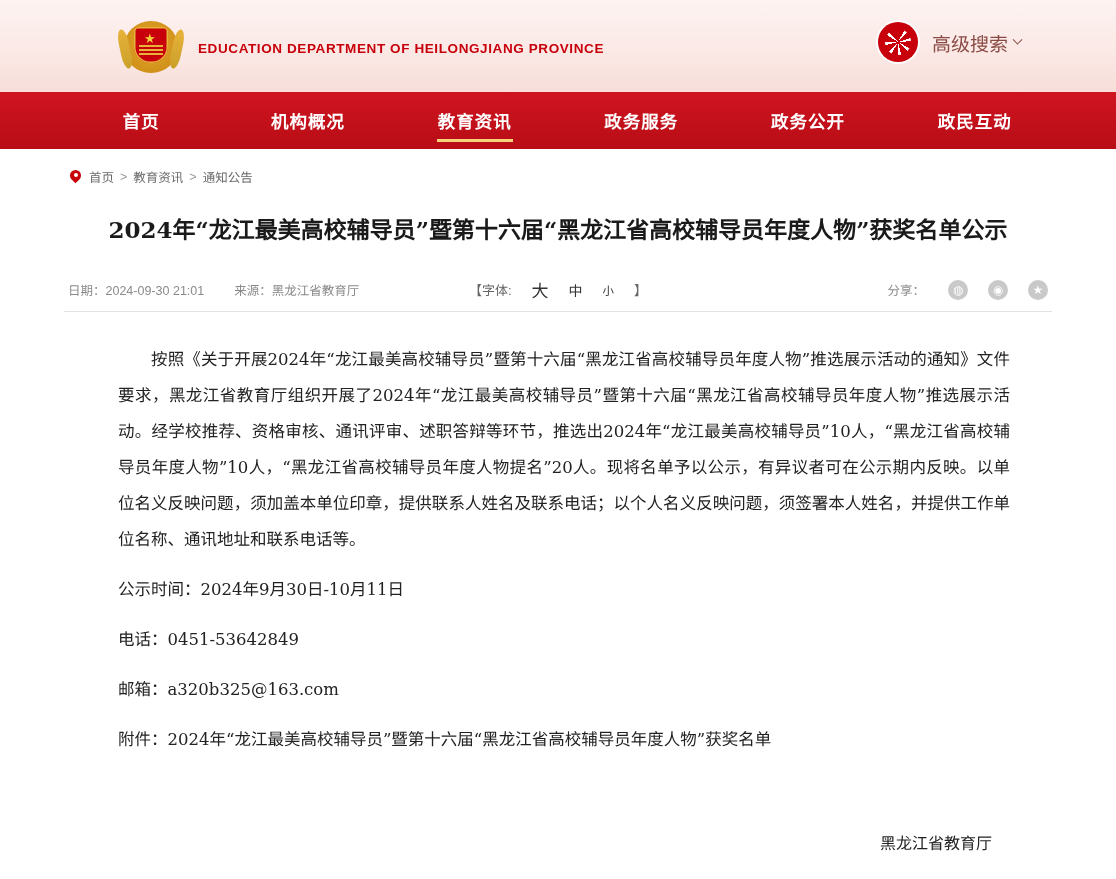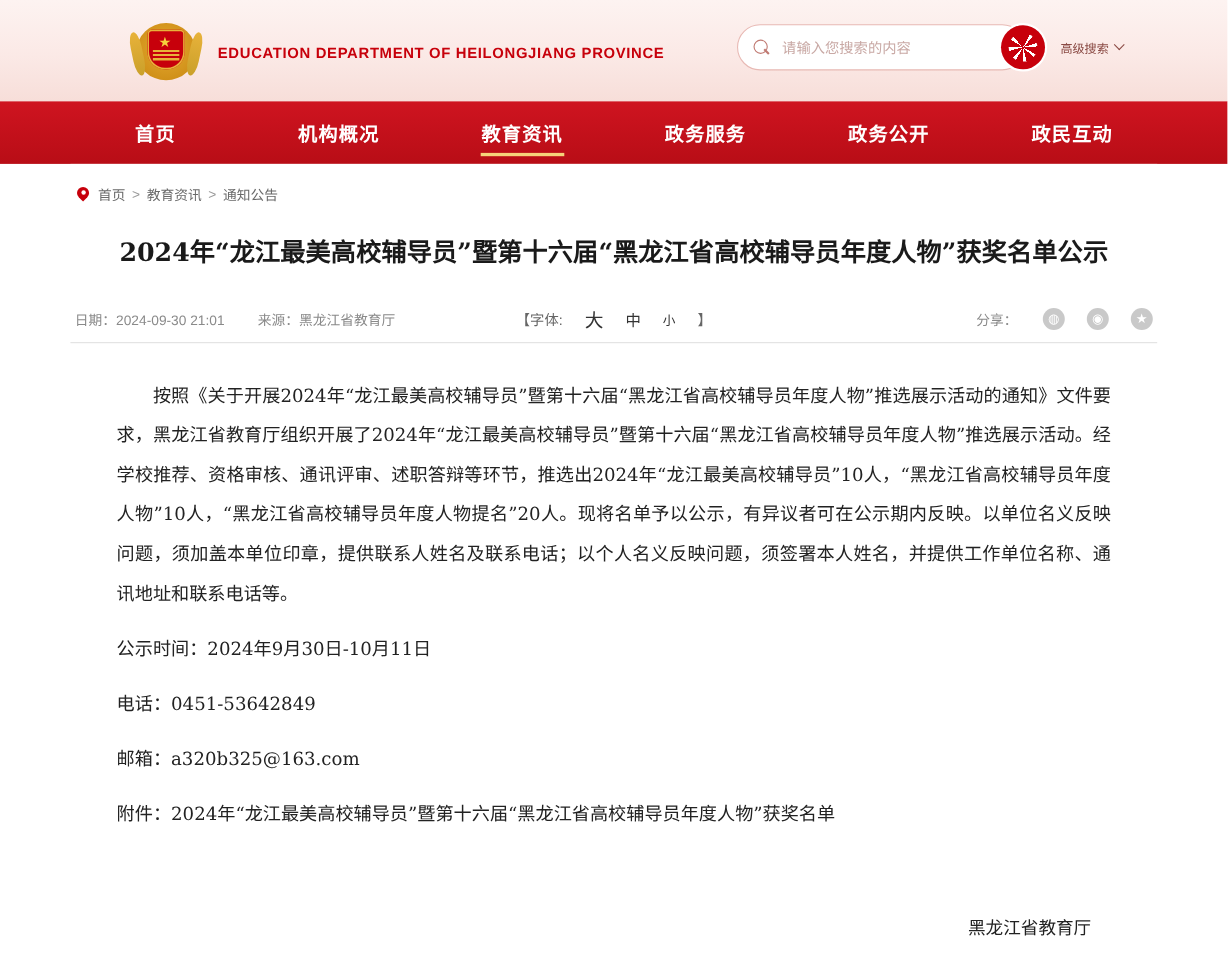--- a/index.html
+++ b/index.html
@@ -92,21 +92,21 @@
   }
   .seal::after {
     content: ""; position: absolute; inset: 7px; border-radius: 50%;
     background:
       conic-gradient(#c7000b 0 8%, #fff 8% 12%, #c7000b 12% 20%, #fff 20% 24%,
                      #c7000b 24% 33%, #fff 33% 37%, #c7000b 37% 46%, #fff 46% 50%,
                      #c7000b 50% 58%, #fff 58% 62%, #c7000b 62% 71%, #fff 71% 75%,
                      #c7000b 75% 84%, #fff 84% 88%, #c7000b 88% 100%);
   }
   .adv-search {
-    margin-left: 14px; font-size: 11px; color: #8a4a44; display: flex; align-items: center;
+    margin-left: 14px; font-size: 19px; color: #8a4a44; display: flex; align-items: center;
     white-space: nowrap;
   }
   .adv-search .chev {
     display: inline-block; margin-left: 6px; width: 7px; height: 7px;
     border-right: 1.5px solid #8a4a44; border-bottom: 1.5px solid #8a4a44;
     transform: rotate(45deg) translate(-2px,-2px);
   }
 
   
   .nav {
@@ -190,21 +190,21 @@
   .share-ico.fav::after {
     content: "★"; position: absolute; inset: 0; color: #fff; font-size: 12px;
     display: flex; align-items: center; justify-content: center;
   }
 
   .article-body {
     padding: 30px 42px 0 42px;
     font-family: "DejaVu Serif","Liberation Serif",serif;
     color: #222; font-size: 16.5px; line-height: 36px;
   }
-  .para { margin: 0 0 14px 0; text-align: justify; text-justify: inter-ideograph; }
+  .para { margin: 0 0 14px 12px; text-align: justify; text-justify: inter-ideograph; }
   .para.indent { text-indent: 2em; }
   .sign {
     text-align: right; padding: 0 60px 0 0; margin-top: 64px;
     font-family: "DejaVu Serif","Liberation Serif",serif;
     font-size: 16px; line-height: 44px; color: #222;
   }
 </style>
 </head>
 <body>
 
@@ -219,24 +219,20 @@
         <div class="shield"></div>
         <div class="star">★</div>
         <div class="bars"></div>
       </div>
       <div class="titles">
         <div class="site-title-en">EDUCATION DEPARTMENT OF HEILONGJIANG PROVINCE</div>
       </div>
     </div>
 
     <div class="search-area">
-      <div class="search-box">
-        <span class="search-icon"></span>
-        <input class="search-input" type="text" placeholder="请输入您搜索的内容" style="">
-      </div>
       <div class="seal"></div>
       <div class="adv-search">
         <span>高级搜索</span>
         <span class="chev"></span>
       </div>
     </div>
   </div>
 
   <div class="nav">
     <div class="nav-inner">

